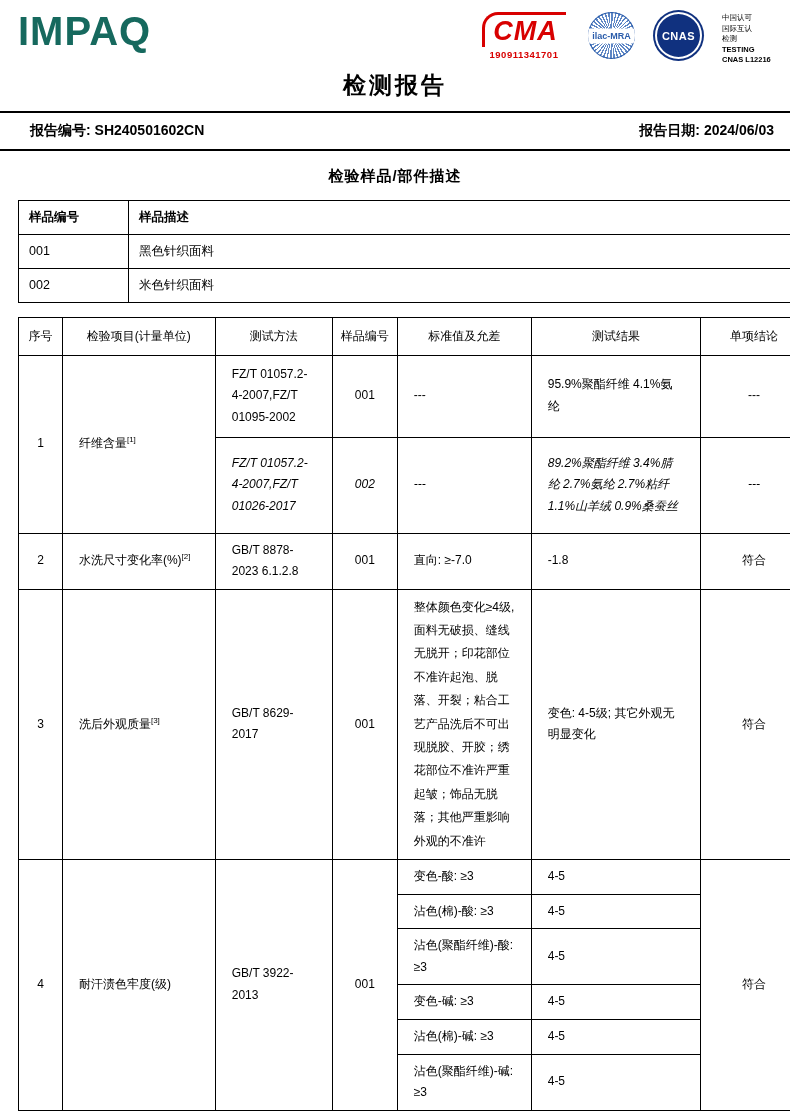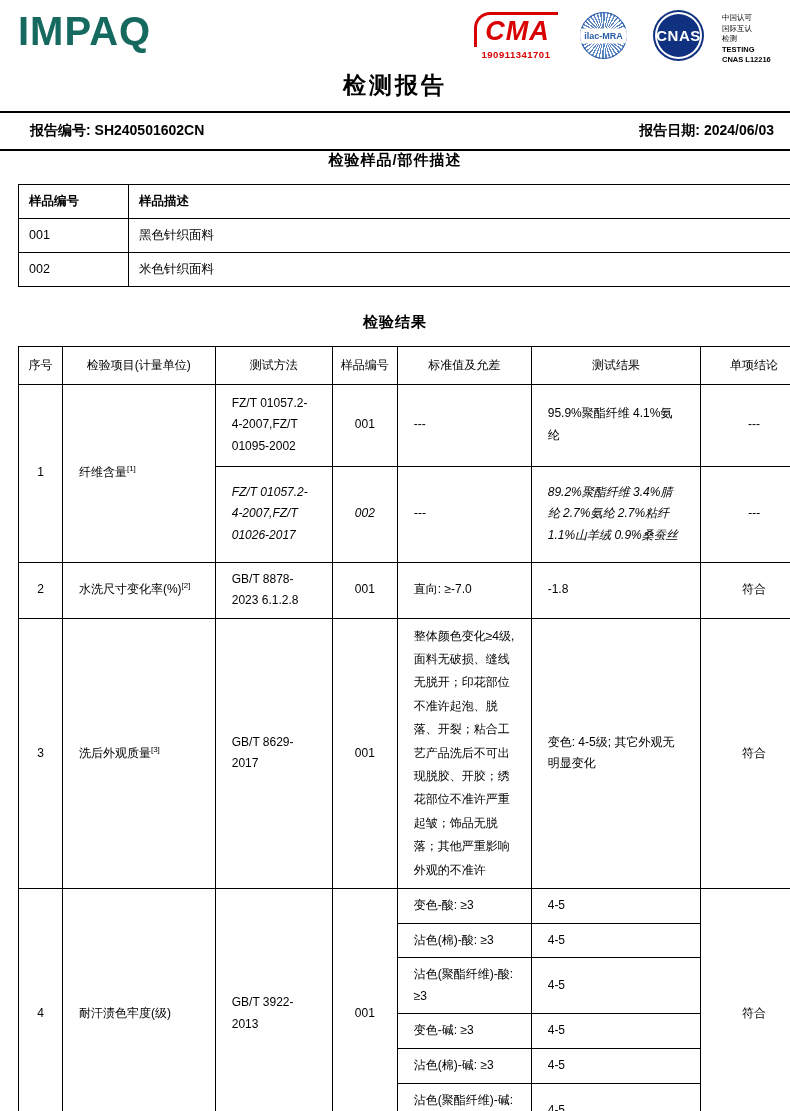--- a/index.html
+++ b/index.html
@@ -29,32 +29,31 @@
     box-shadow: 0 0 0 1px #2a5caa inset;
   }
   .ilac-band {
     position: absolute; left: 0; right: 0; top: 50%; transform: translateY(-50%);
     height: 15px; background: #ffffff; display: flex; align-items: center; justify-content: center;
     color: #2a5caa; font-weight: bold; font-size: 9px; letter-spacing: 0;
   }
   .cnas-circle {
     width: 47px; height: 47px; border-radius: 50%; background: #10317f;
     display: flex; align-items: center; justify-content: center;
-    color: #fff; font-weight: bold; font-size: 15px; letter-spacing: 0.5px;
+    color: #fff; font-weight: bold; font-size: 11px; letter-spacing: 0.5px;
     box-shadow: 0 0 0 2px #10317f, inset 0 0 0 2px #ffffff;
-    margin-left: 8px;
   }
   .accred { font-size: 7.5px; line-height: 1.4; width: 56px; padding-top: 1px; }
   .accred .b { font-weight: bold; }
 
   
   .doc-title { text-align: center; font-size: 23px; font-weight: bold; letter-spacing: 3px; margin: 4px 0 10px; }
   .rule { border-top: 2px solid #000; width: 790px; }
   .meta-row { display: flex; justify-content: space-between; padding: 9px 16px 9px 30px; font-size: 14px; font-weight: bold; }
-  .section-title { text-align: center; font-size: 15px; font-weight: bold; margin: 0 0 14px; letter-spacing: 1px; }
+  .section-title { text-align: center; font-size: 15px; font-weight: bold; margin: 16px 0 14px; letter-spacing: 1px; }
 
   
   table { border-collapse: collapse; width: 790px; margin: 0 18px; }
   th, td { border: 1px solid #000; }
   .sample-table { margin-top: 10px; font-size: 12.5px; }
   .sample-table th, .sample-table td { padding: 8px 10px; text-align: left; font-weight: normal; }
   .sample-table th { font-weight: bold; }
   .sample-table .col-id { width: 110px; }
 
   .results-table { margin-top: 14px; font-size: 12px; }
@@ -120,21 +119,20 @@
       <td>001</td>
       <td>黑色针织面料</td>
     </tr>
     <tr>
       <td>002</td>
       <td>米色针织面料</td>
     </tr>
   </tbody>
     </table>
 
-  <div class="section-title" style="margin-top:26px;">检验结果</div>
   <table class="results-table">
     <colgroup>
       <col style="width:42px">
         <col style="width:146px">
         <col style="width:112px">
       <col style="width:62px">
         <col style="width:128px">
         <col style="width:162px">
         <col style="width:102px">
     </colgroup>

